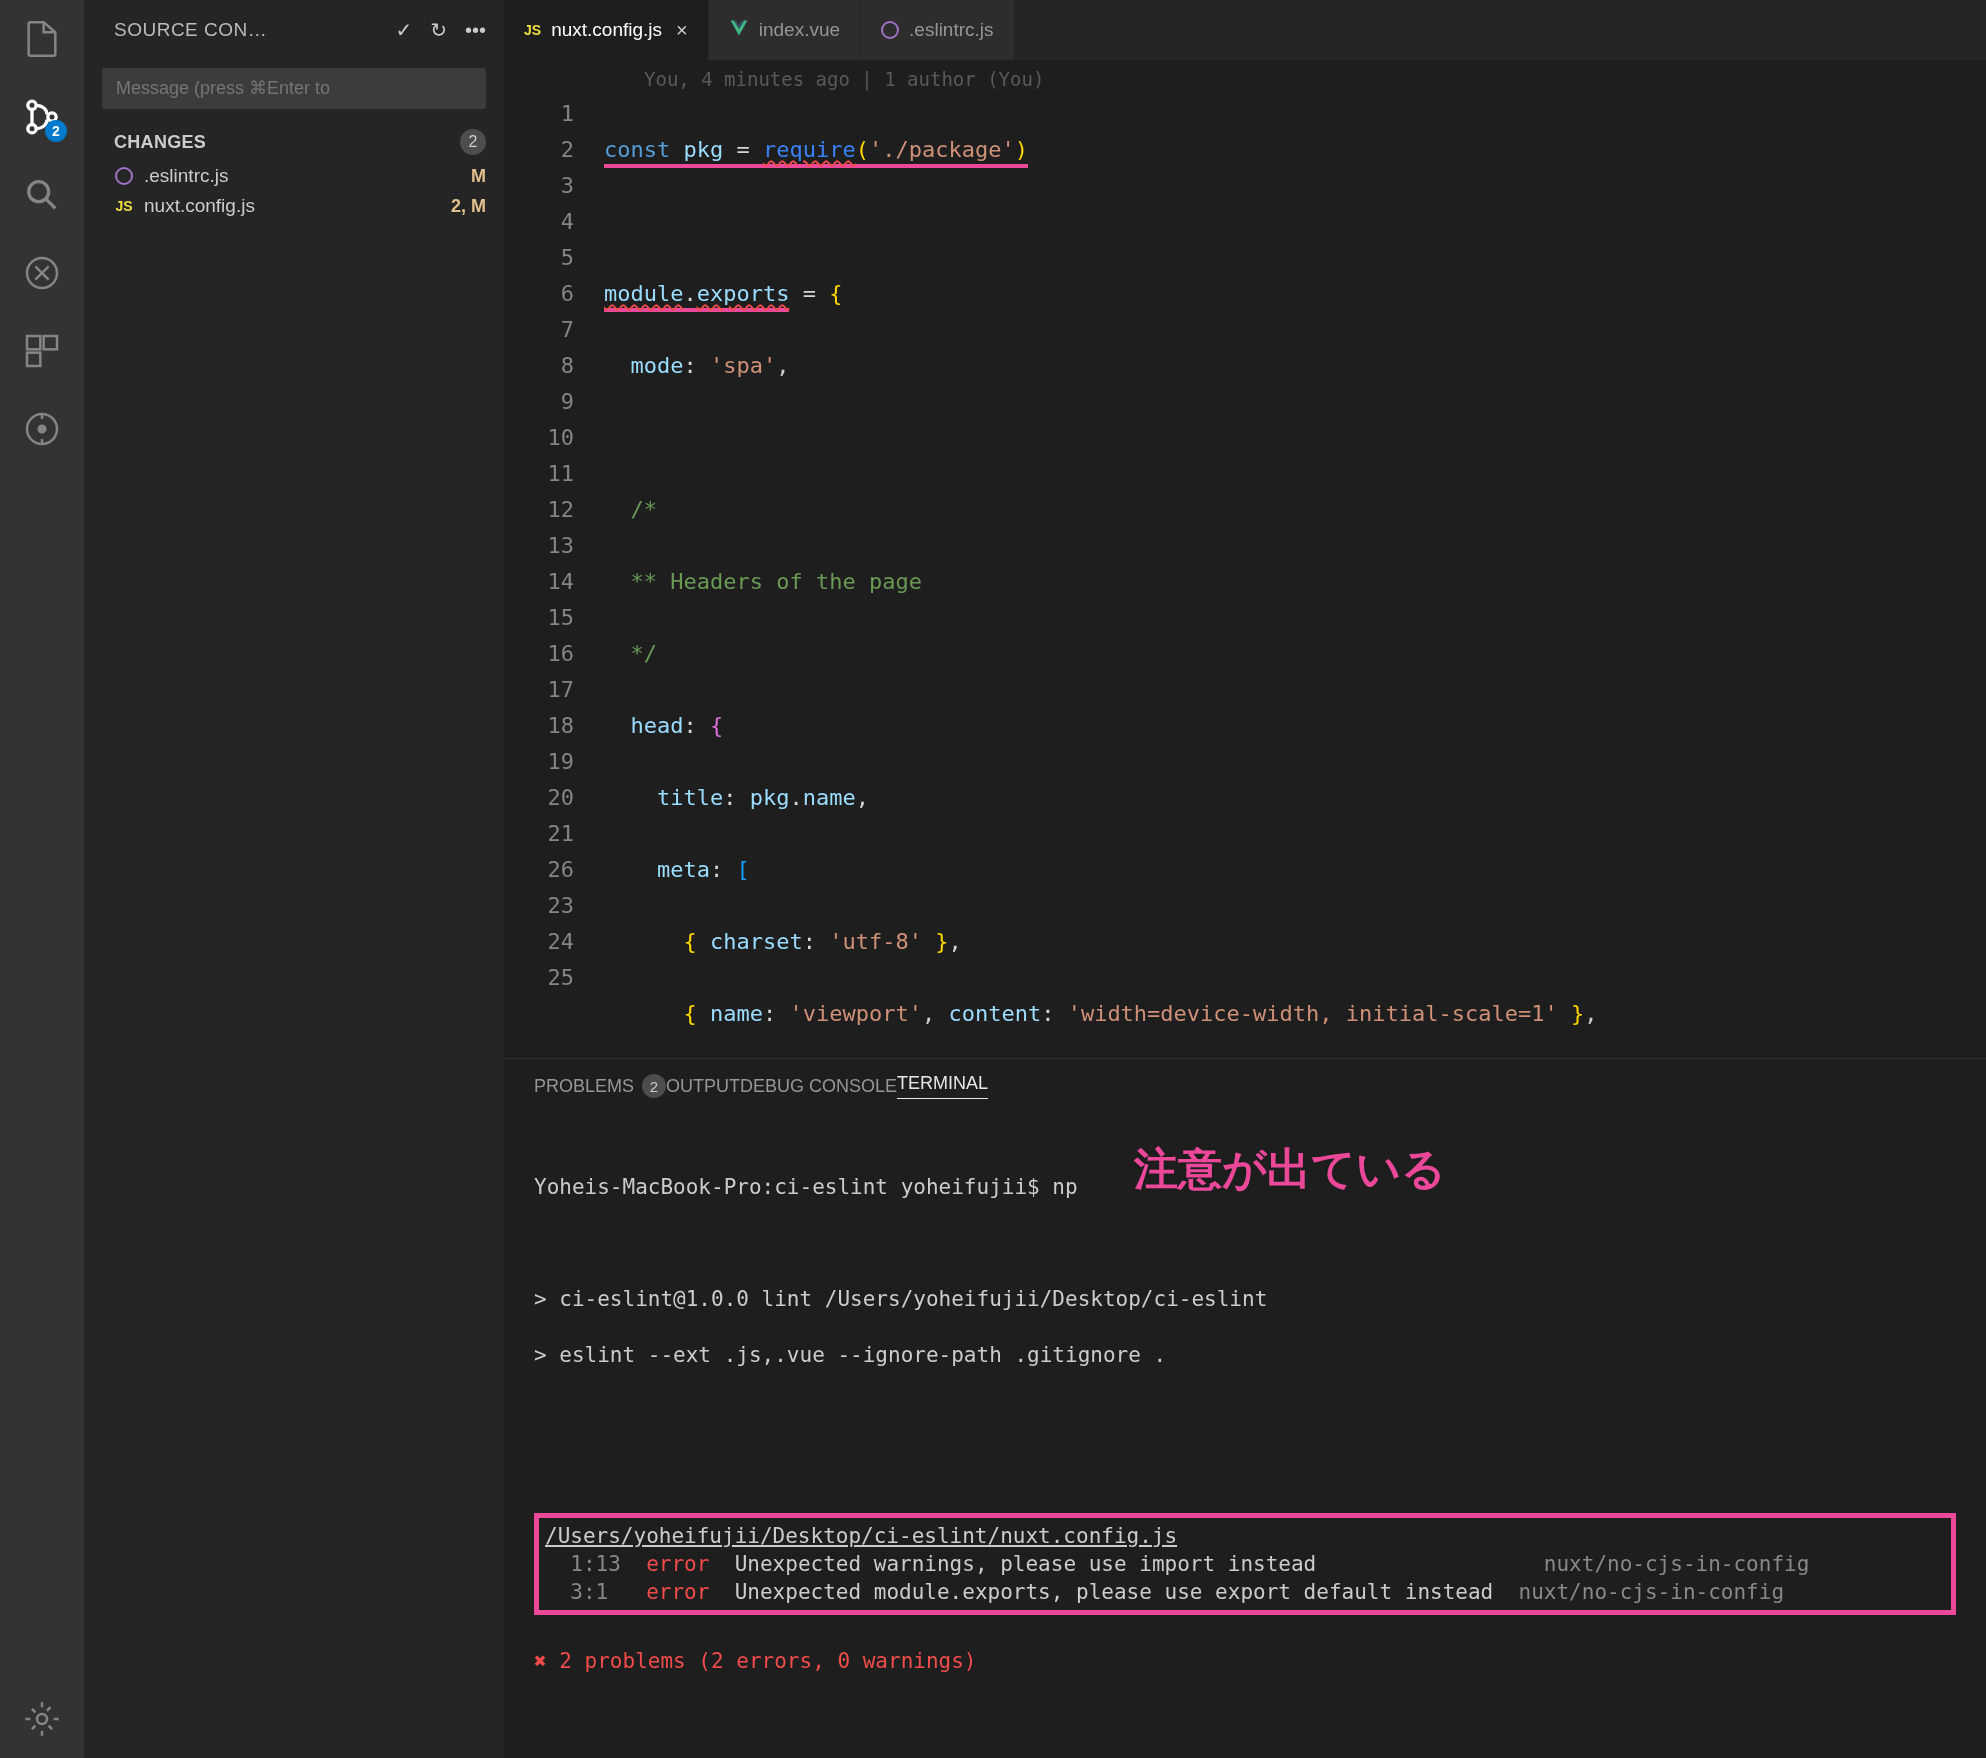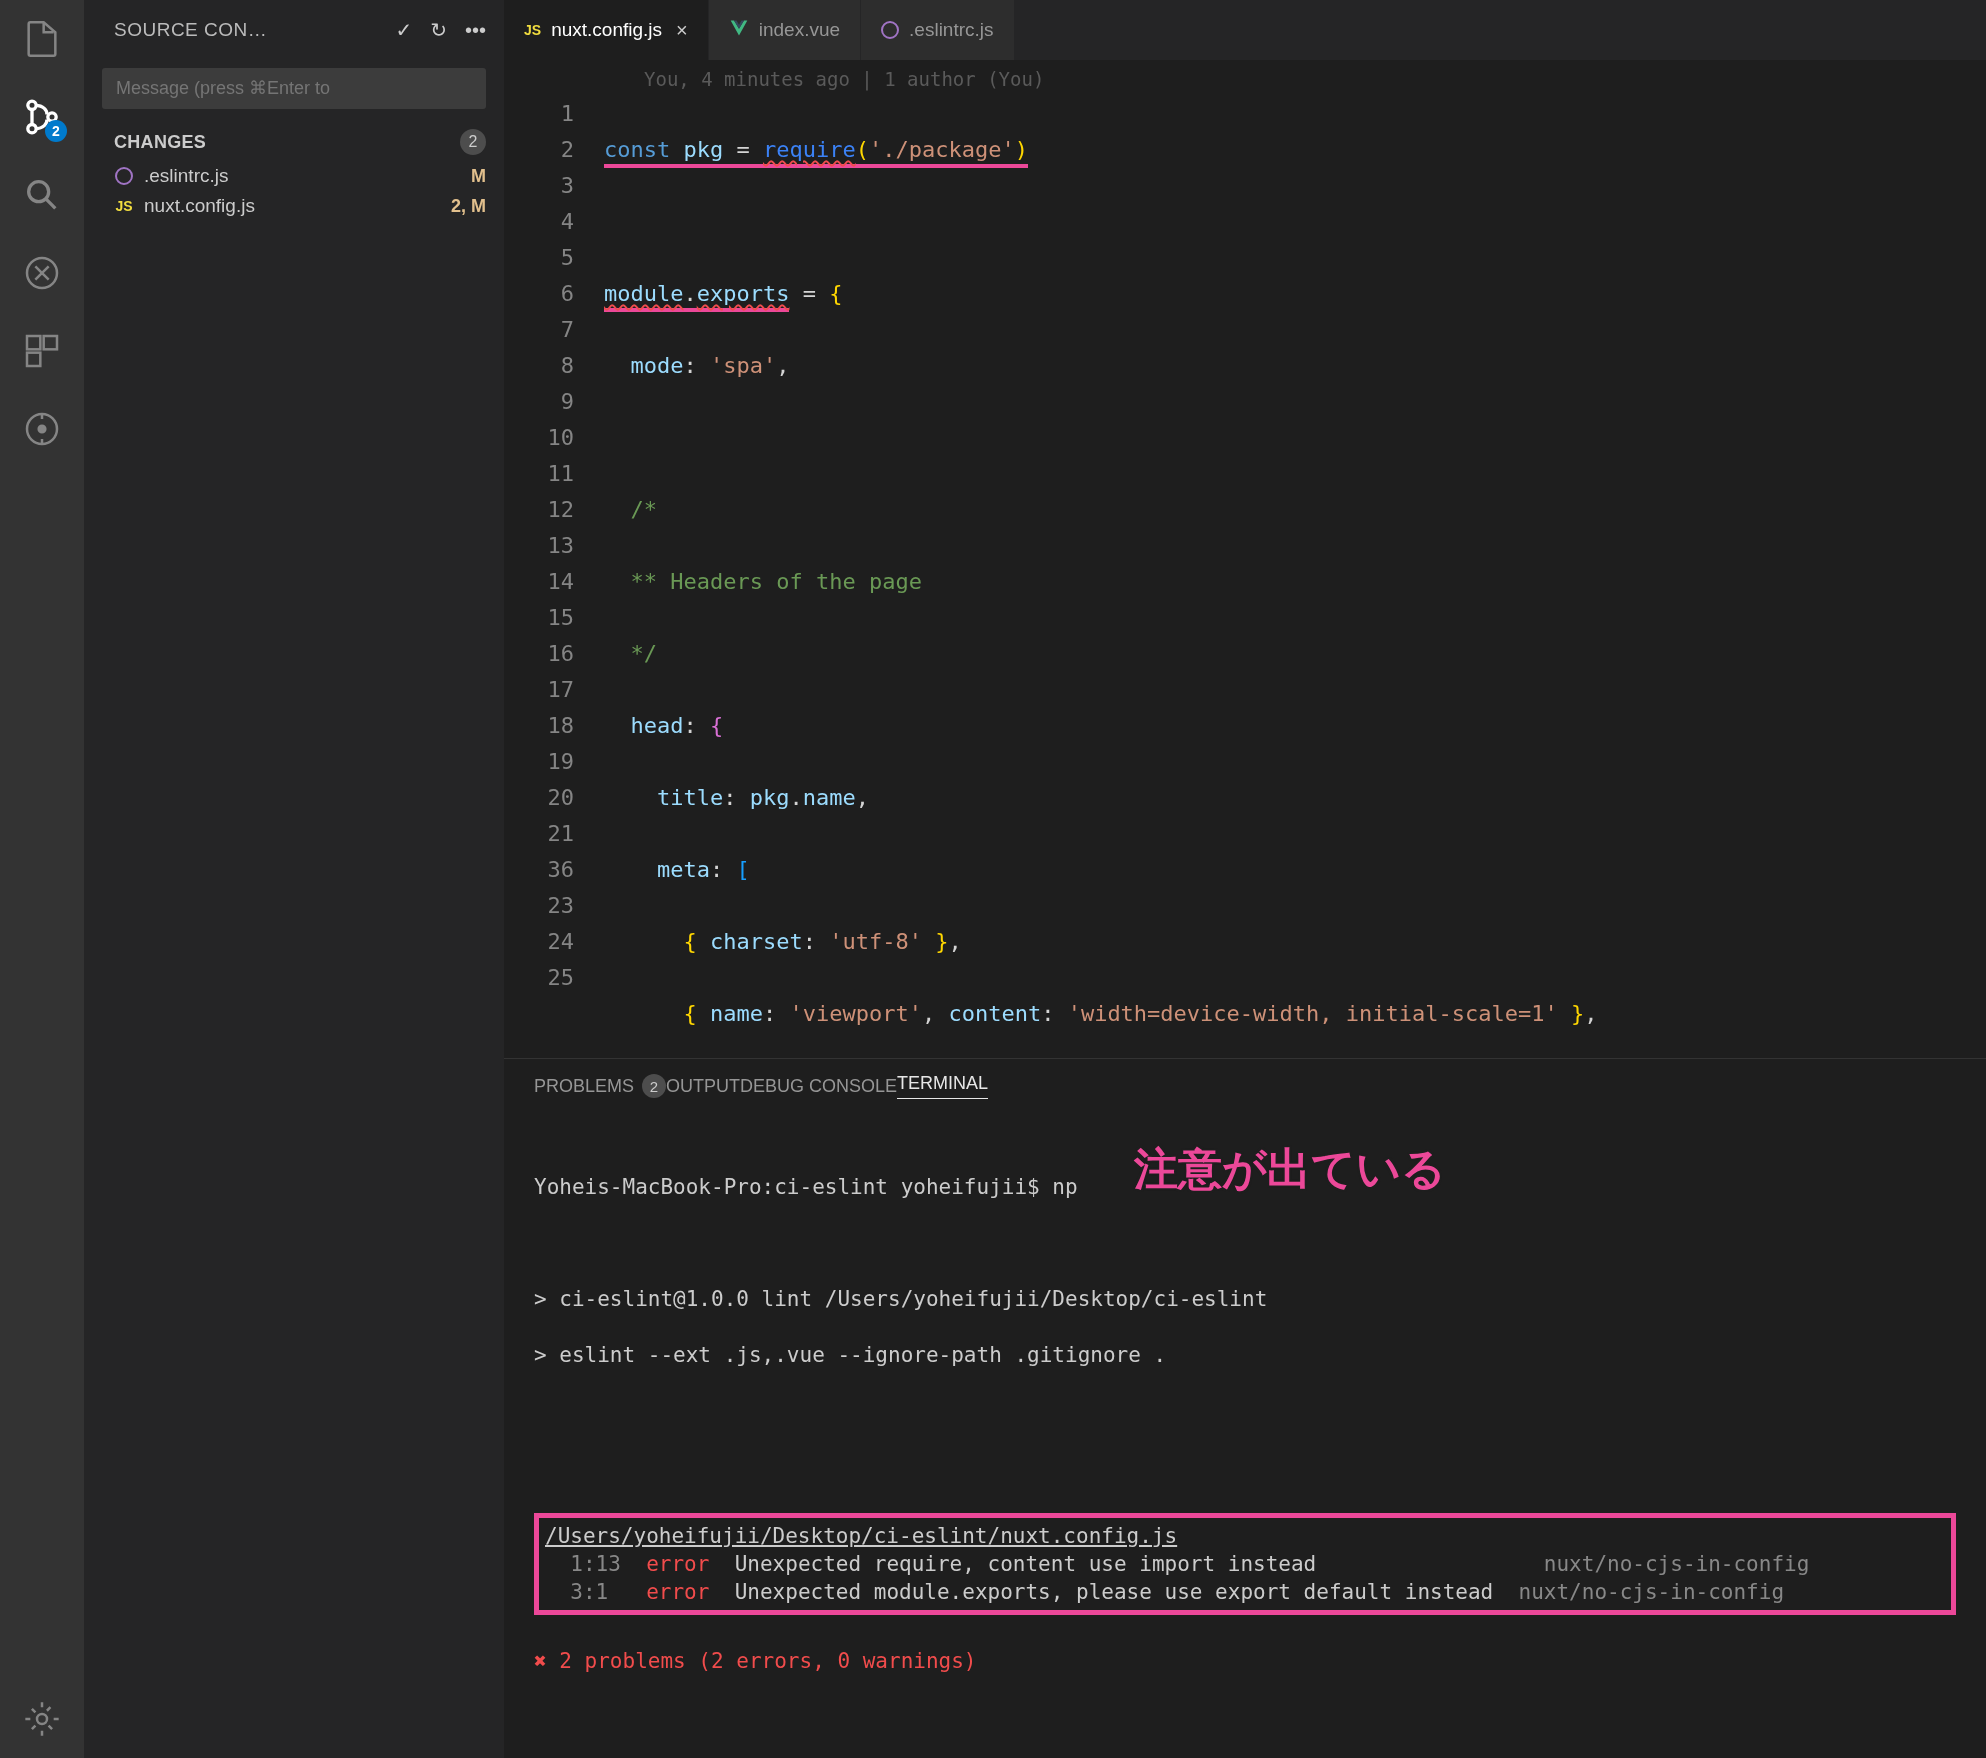--- a/index.html
+++ b/index.html
@@ -334,21 +334,21 @@
           <div>12</div>
           <div>13</div>
           <div>14</div>
           <div>15</div>
           <div>16</div>
           <div>17</div>
           <div>18</div>
           <div>19</div>
           <div>20</div>
           <div>21</div>
-          <div>36</div>
+          <div>26</div>
           <div>23</div>
           <div>24</div>
           <div>25</div>
       </div>
       <div class="code">
 <div><span class="underline-pink"><span class="c-kw">const</span> <span class="c-var">pkg</span><span> = </span><span class="c-fn squiggle">require</span><span class="c-brace">(</span><span class="c-str">'./package'</span><span class="c-brace">)</span></span></div>
 <div> </div>
 <div><span class="underline-pink"><span class="c-var squiggle">module</span><span>.</span><span class="c-var squiggle">exports</span></span><span> = </span><span class="c-brace">{</span></div>
 <div><span class="c-prop">  mode</span>: <span class="c-str">'spa'</span>,</div>
 <div> </div>
@@ -387,21 +387,21 @@
       </div>
       <div class="terminal">
 <span class="pink-annotation">注意が出ている</span>
 <div>Yoheis-MacBook-Pro:ci-eslint yoheifujii$ np</div>
 <div> </div>
 <div>&gt; ci-eslint@1.0.0 lint /Users/yoheifujii/Desktop/ci-eslint</div>
 <div>&gt; eslint --ext .js,.vue --ignore-path .gitignore .</div>
 <div> </div>
 <div> </div>
 <div class="pink-box"><span class="t-underline">/Users/yoheifujii/Desktop/ci-eslint/nuxt.config.js</span>
-<span class="t-gray">  1:13  </span><span class="t-red">error</span><span>  Unexpected require, content use import instead                  </span><span class="t-gray">nuxt/no-cjs-in-config</span>
+<span class="t-gray">  1:13  </span><span class="t-red">error</span><span>  Unexpected warnings, please use import instead                  </span><span class="t-gray">nuxt/no-cjs-in-config</span>
 <span class="t-gray">  3:1   </span><span class="t-red">error</span><span>  Unexpected module.exports, please use export default instead  </span><span class="t-gray">nuxt/no-cjs-in-config</span></div>
 <div class="t-red">✖ 2 problems (2 errors, 0 warnings)</div>
 <div> </div>
 
 
 
 
 
 
 

